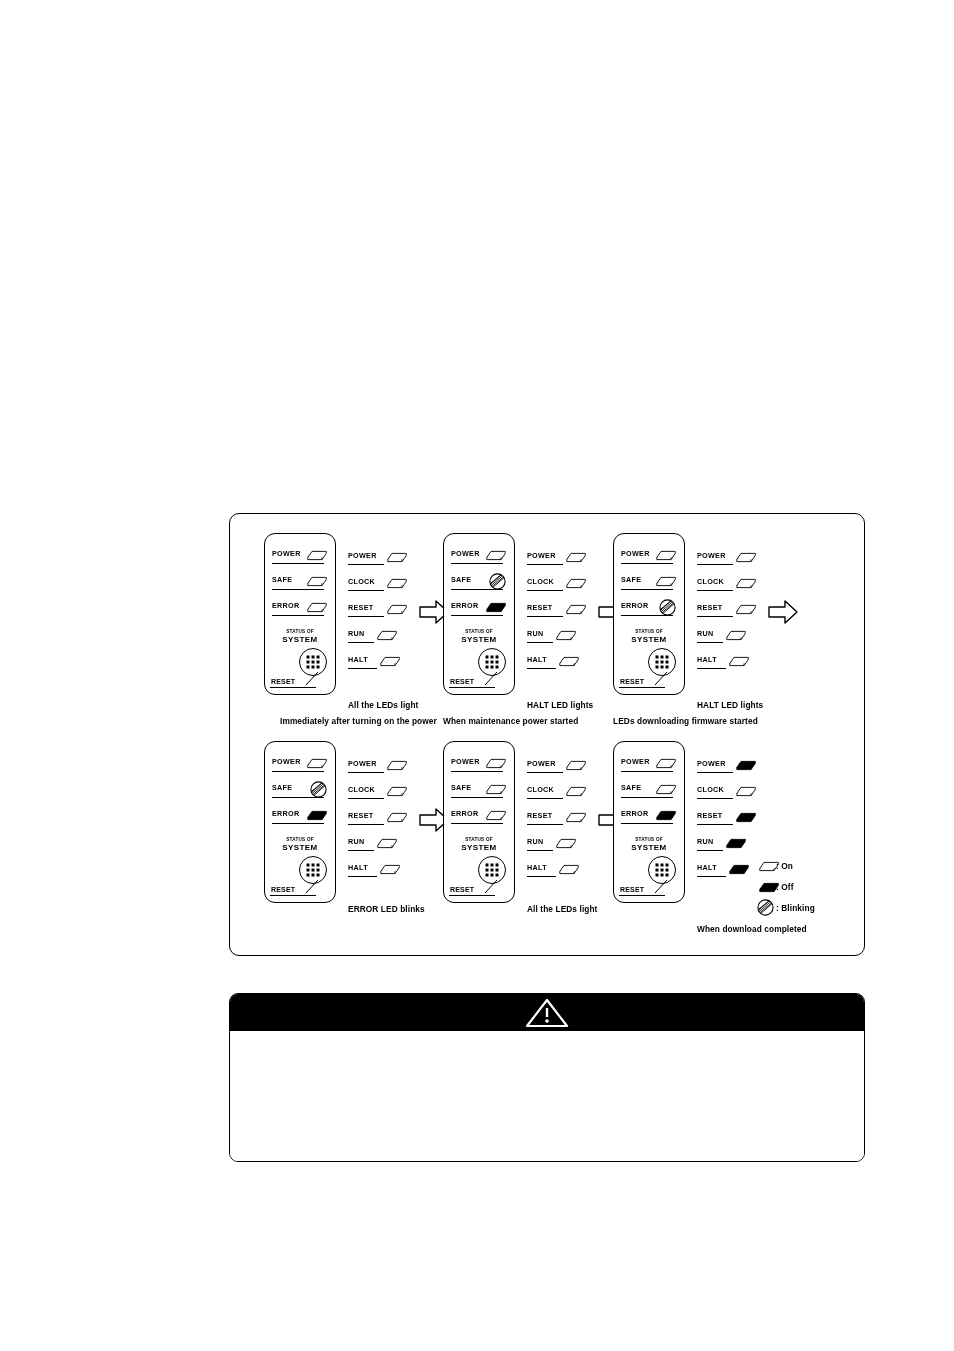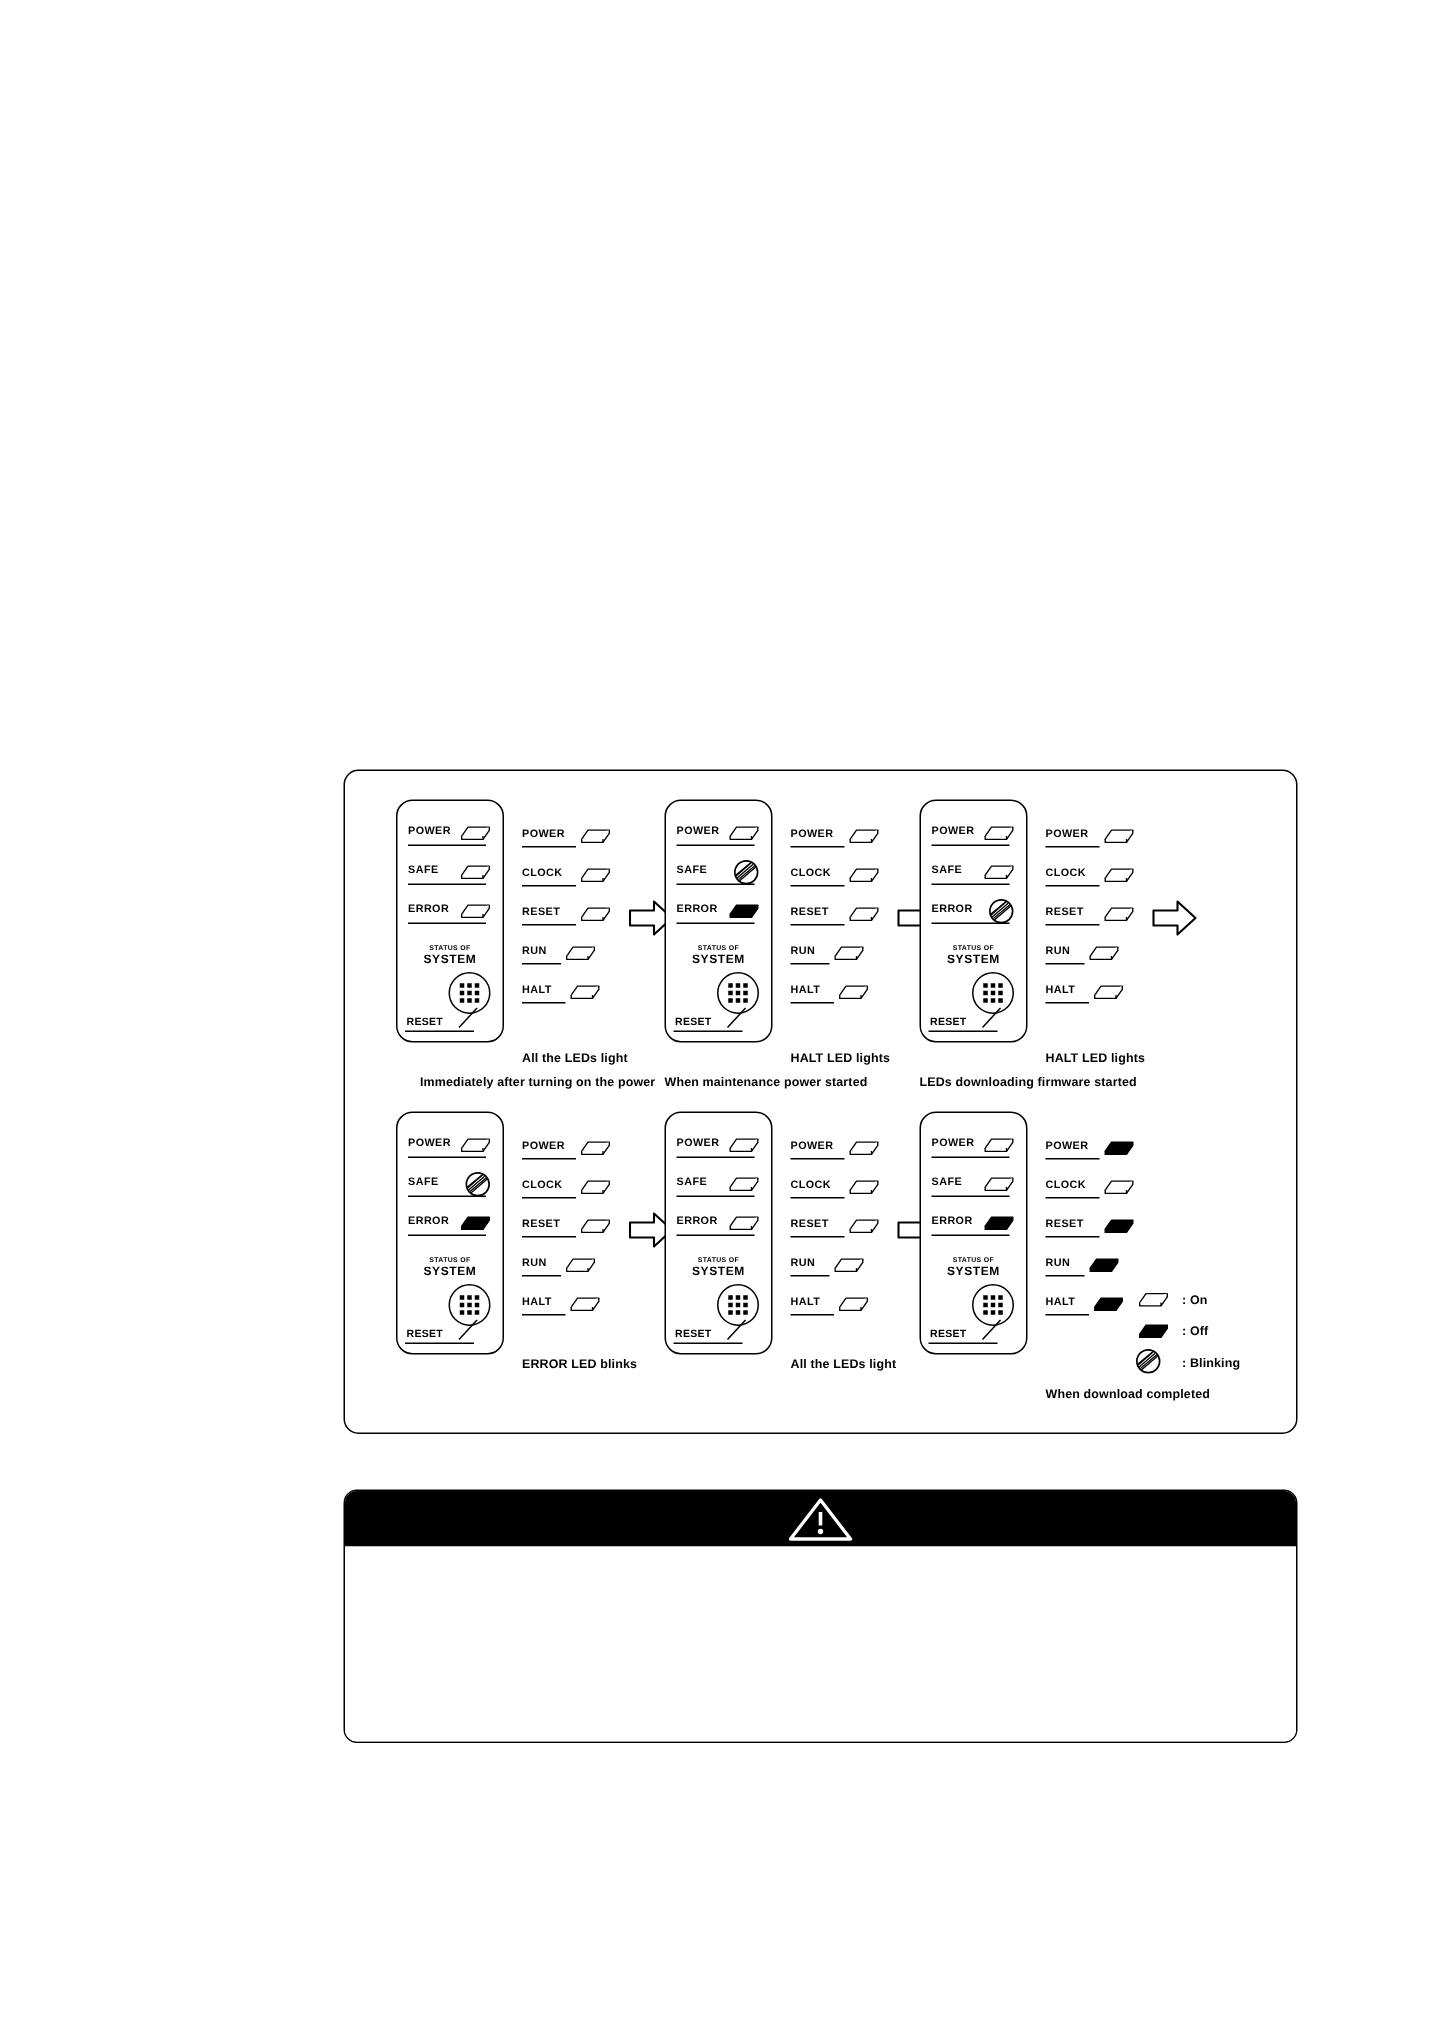--- a/index.html
+++ b/index.html
@@ -94,21 +94,21 @@
   .cap-event{
     position:absolute;font-size:8.3px;font-weight:700;letter-spacing:.1px;
     white-space:nowrap;
   }
 
   
   #legend{position:absolute;}
   .legend-row{position:absolute;left:0;width:110px;height:18px;}
   .legend-row .lg-ic{position:absolute;left:0;top:0;}
   .legend-row .lg-txt{
-    position:absolute;left:32px;top:3px;
+    position:absolute;left:20px;top:3px;
     font-size:8.3px;font-weight:700;letter-spacing:.1px;white-space:nowrap;
   }
 
   
   #warning-box{
     position:absolute;left:229px;top:993px;width:634px;height:167px;
     border:1.4px solid #000;border-radius:9px;background:#fff;
     overflow:hidden;
   }
   #warning-header{

